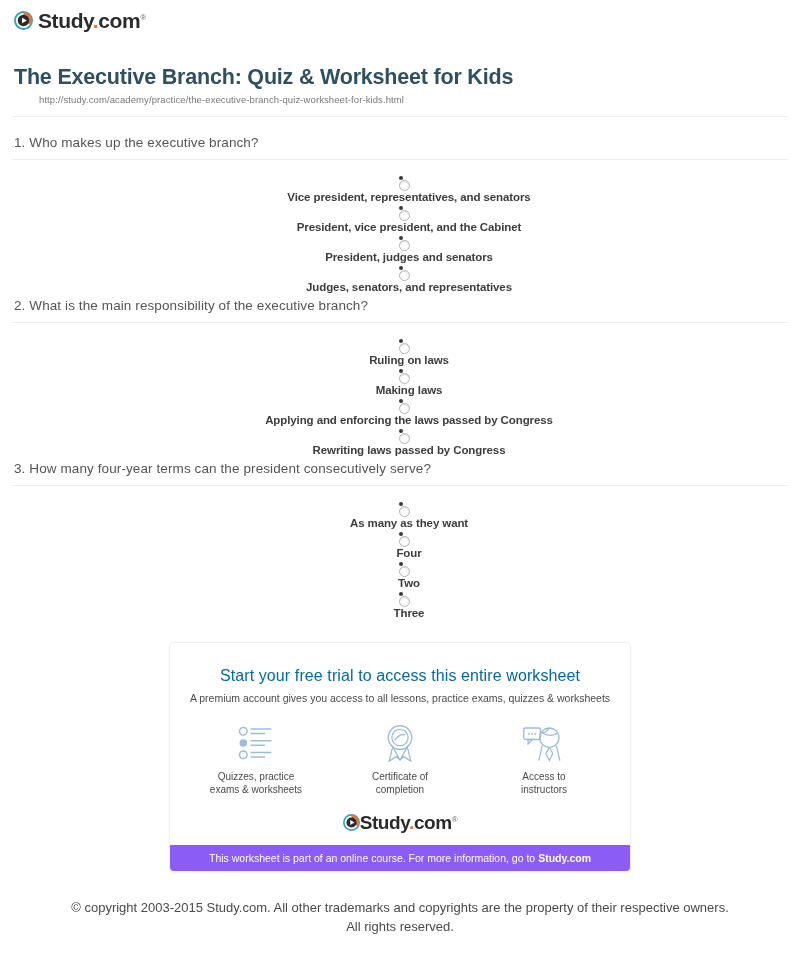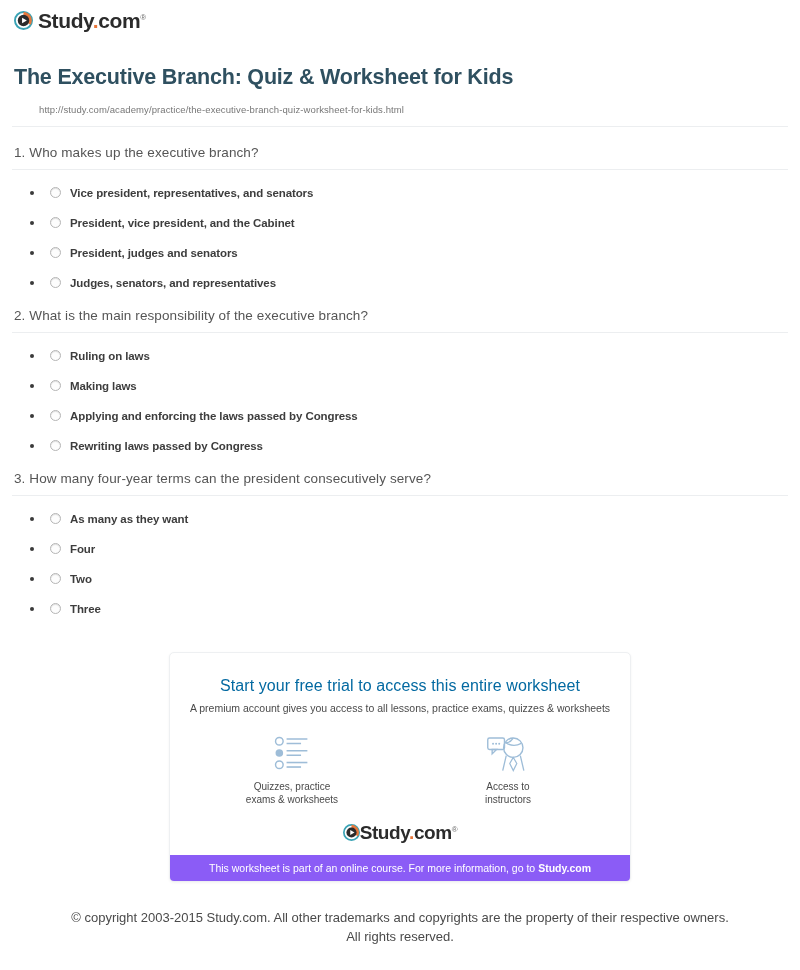--- a/index.html
+++ b/index.html
@@ -53,21 +53,21 @@
     font-size: 21.5px;
     font-weight: bold;
     color: #2f5060;
     letter-spacing: -0.2px;
     margin: 0;
     line-height: 1.25;
   }
   .page-url {
     font-size: 9.5px;
     color: #777777;
-    margin: 13px 0 0 0;
+    margin: 3px 0 0 0;
     letter-spacing: 0.1px;
     padding-left: 25px;
   }
   .rule {
     border: 0;
     border-top: 1px solid #eceef0;
     margin: 0;
   }
   .header-rule { margin: 11px 12px 0 12px; }
 
@@ -87,20 +87,21 @@
   .answers {
     list-style: none;
     margin: 0;
     padding: 16px 0 0 18px;
   }
   .answer-item {
     display: flex;
     align-items: center;
     margin-bottom: 16px;
     height: 14px;
+    flex-direction: column;
   }
   .answer-bullet {
     width: 4px;
     height: 4px;
     border-radius: 50%;
     background: #3a3a3a;
     flex: 0 0 4px;
     margin-right: 16px;
   }
   .answer-radio {
@@ -326,20 +327,34 @@
             <circle cx="9" cy="34" r="4.2" fill="none" stroke="#9ebdd8" stroke-width="1.6"></circle>
             <line x1="17" y1="31.5" x2="40" y2="31.5" stroke="#9ebdd8" stroke-width="1.8"></line>
             <line x1="17" y1="36.5" x2="33" y2="36.5" stroke="#9ebdd8" stroke-width="1.8"></line>
           </svg>
         </div>
         <div class="feature-label">
           <span>Quizzes, practice</span><br><span>exams &amp; worksheets</span>
         </div>
       </div>
 
+      <div class="feature">
+        <div class="feature-icon">
+          <svg width="42" height="38" viewBox="0 0 46 42">
+            <circle cx="23" cy="15" r="13" fill="none" stroke="#9ebdd8" stroke-width="1.6"></circle>
+            <circle cx="23" cy="15" r="9" fill="none" stroke="#9ebdd8" stroke-width="1.4"></circle>
+            <path d="M17 18 q6 -8 12 -6" fill="none" stroke="#9ebdd8" stroke-width="1.4"></path>
+            <path d="M15 25 L11 41 L19 36 L23 40 Z" fill="none" stroke="#9ebdd8" stroke-width="1.5"></path>
+            <path d="M31 25 L35 41 L27 36 L23 40 Z" fill="none" stroke="#9ebdd8" stroke-width="1.5"></path>
+          </svg>
+        </div>
+        <div class="feature-label">
+          <span>Certificate of</span><br><span>completion</span>
+        </div>
+      </div>
 
       <div class="feature">
         <div class="feature-icon">
           <svg width="44" height="38" viewBox="0 0 50 42">
             <rect x="2" y="4" width="19" height="13" rx="2" fill="none" stroke="#9ebdd8" stroke-width="1.6"></rect>
             <path d="M7 17 L7 22 L12 17 Z" fill="none" stroke="#9ebdd8" stroke-width="1.6"></path>
             <circle cx="8" cy="10.5" r="1.1" fill="#9ebdd8"></circle>
             <circle cx="11.5" cy="10.5" r="1.1" fill="#9ebdd8"></circle>
             <circle cx="15" cy="10.5" r="1.1" fill="#9ebdd8"></circle>
             <circle cx="31" cy="15" r="11" fill="none" stroke="#9ebdd8" stroke-width="1.6"></circle>

